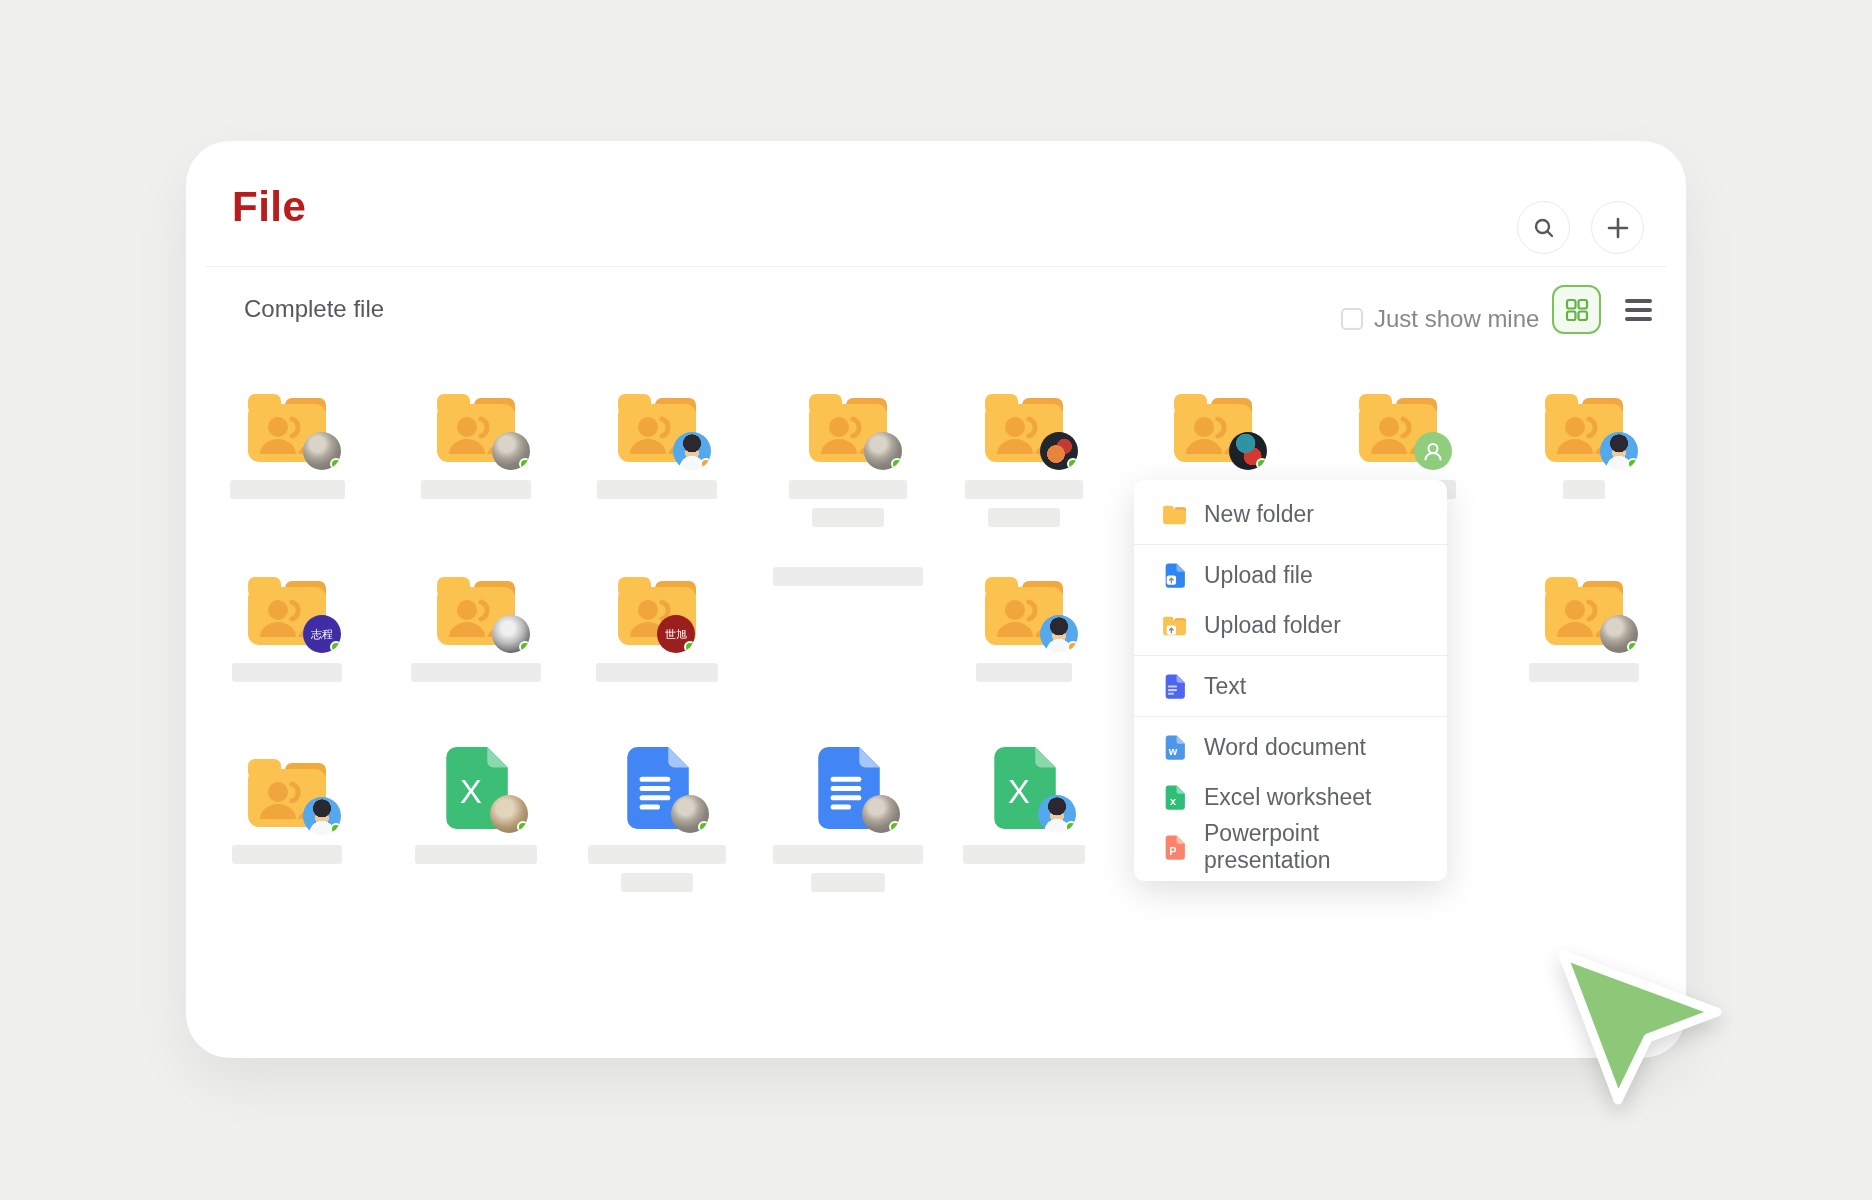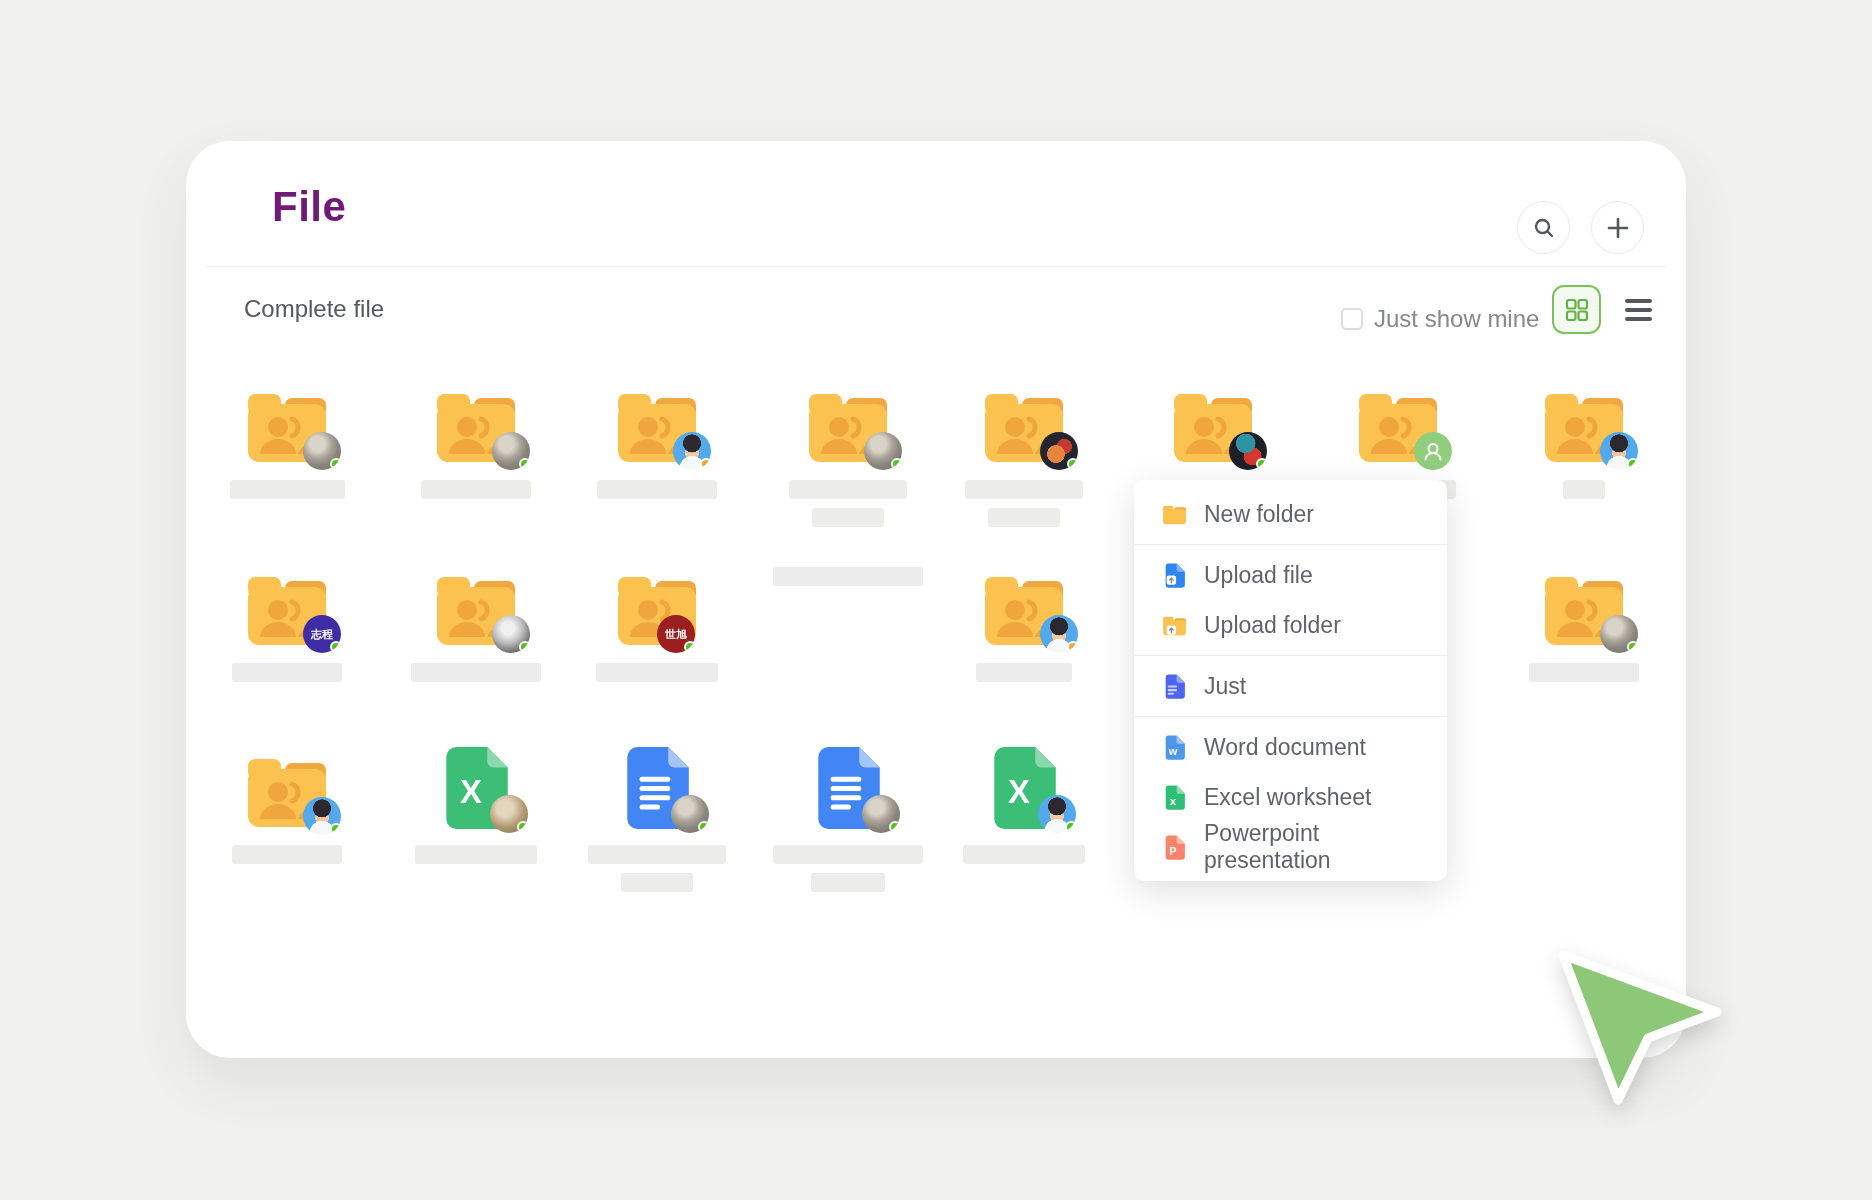--- a/index.html
+++ b/index.html
@@ -2,40 +2,40 @@
 <html><head>
 <meta charset="utf-8">
 <style>
   html,body{margin:0;padding:0;background:#e8e8e6;}
   *{box-sizing:border-box;font-family:"Liberation Sans",sans-serif;}
   #screen{position:relative;width:1872px;height:1200px;background:#f0f0ee;overflow:hidden;}
 
   
   .card{position:absolute;left:186px;top:141px;width:1500px;height:917px;background:#fff;
         border-radius:44px;box-shadow:0 24px 60px rgba(0,0,0,.07);}
-  .page-title{position:absolute;left:46px;top:42px;font-size:42px;font-weight:bold;color:#701a75;letter-spacing:.5px;margin-left:40px;}
+  .page-title{position:absolute;left:46px;top:42px;font-size:42px;font-weight:bold;color:#b91c1c;letter-spacing:.5px;}
   .circle-btn{position:absolute;top:60px;width:53px;height:53px;border-radius:50%;background:#fff;
         border:1px solid #e9e9e8;display:flex;align-items:center;justify-content:center;cursor:pointer;}
   .circle-btn.search{left:1331px;}
   .circle-btn.add{left:1405px;}
   .header-divider{position:absolute;left:20px;right:20px;top:125px;height:1px;background:#f0f0ef;}
 
   
   .section-label{position:absolute;left:58px;top:154px;font-size:24px;color:#55585d;}
   .filter{position:absolute;left:1155px;top:156px;display:flex;align-items:center;cursor:pointer;margin-top:8px;}
   .checkbox{width:22px;height:22px;border:2px solid #dddddc;border-radius:5px;background:#fff;}
   .filter-label{margin-left:11px;font-size:24px;color:#84888f;}
   .view-grid-btn{position:absolute;left:1366px;top:144px;width:49px;height:49px;border:2px solid #7cc25b;
         border-radius:12px;background:#f3faef;display:flex;align-items:center;justify-content:center;cursor:pointer;}
   .view-list-btn{position:absolute;left:1430px;top:144px;width:44px;height:49px;display:flex;flex-direction:column;
         align-items:center;justify-content:center;gap:5px;cursor:pointer;}
   .view-list-btn i{display:block;width:27px;height:4px;border-radius:2px;background:#54585d;}
 
   
-  .cell{position:absolute;width:170px;display:flex;flex-direction:column;align-items:center;cursor:pointer;font-weight:bold;}
+  .cell{position:absolute;width:170px;display:flex;flex-direction:column;align-items:center;cursor:pointer;}
   .icon-wrap{position:relative;height:96px;width:120px;display:flex;align-items:flex-end;justify-content:center;}
   .bar{height:19px;border-radius:3px;background:#ececea;margin-top:16px;}
   .bar.second{margin-top:9px;}
   .avatar{position:absolute;width:38px;height:38px;border-radius:50%;display:flex;align-items:center;
           justify-content:center;font-size:11px;color:#fff;overflow:hidden;}
   .avatar .dot{position:absolute;right:-1px;bottom:0;width:12px;height:12px;border-radius:50%;border:2px solid #fff;}
   .dot-green{background:#52c41a;} .dot-orange{background:#f6a72c;}
   .av-photo-stone{background:radial-gradient(circle at 38% 32%,#d9d3c8 0 22%,#aba59a 40%,#8b867d 60%,#6f6b63 100%);}
   .av-photo-bw{background:radial-gradient(circle at 42% 35%,#f0f0f0 0 20%,#bdbdbd 45%,#5a5a5a 80%,#2e2e2e 100%);}
   .av-photo-dog{background:radial-gradient(circle at 40% 35%,#e3d4bc 0 25%,#b49a73 55%,#7a6950 100%);}
@@ -476,21 +476,21 @@
       <div class="menu-divider"></div>
       <div class="menu-group">
         <div class="menu-item">
           <svg class="mi-icon" viewBox="0 0 26 26">
   <path d="M6.5 1.5 h8.5 l8 8 v12.5 a2.8 2.8 0 0 1 -2.8 2.8 h-12.9 a2.8 2.8 0 0 1 -2.8 -2.8 v-17.7 a2.8 2.8 0 0 1 2.8 -2.8 z" fill="#4d66f2"></path>
   <path d="M15 1.5 l8 8 h-6 a2 2 0 0 1 -2 -2 z" fill="#97a6f8"></path>
             <rect x="6.5" y="12" width="9" height="2" rx="1" fill="#c7d0fb"></rect>
        <rect x="6.5" y="15.5" width="9" height="2" rx="1" fill="#c7d0fb"></rect>
        <rect x="6.5" y="19" width="6" height="2" rx="1" fill="#c7d0fb"></rect>
           </svg>
-      <span class="mi-label">Just</span>
+      <span class="mi-label">Text</span>
         </div>
       </div>
       <div class="menu-divider"></div>
       <div class="menu-group">
         <div class="menu-item">
           <svg class="mi-icon" viewBox="0 0 26 26">
   <path d="M6.5 1.5 h8.5 l8 8 v12.5 a2.8 2.8 0 0 1 -2.8 2.8 h-12.9 a2.8 2.8 0 0 1 -2.8 -2.8 v-17.7 a2.8 2.8 0 0 1 2.8 -2.8 z" fill="#4e97e8"></path>
   <path d="M15 1.5 l8 8 h-6 a2 2 0 0 1 -2 -2 z" fill="#9cc4f4"></path>
             <text x="11.5" y="20" font-size="10.5" font-weight="bold" fill="#fff" text-anchor="middle" font-family="DejaVu Sans, sans-serif">w</text>
           </svg>

